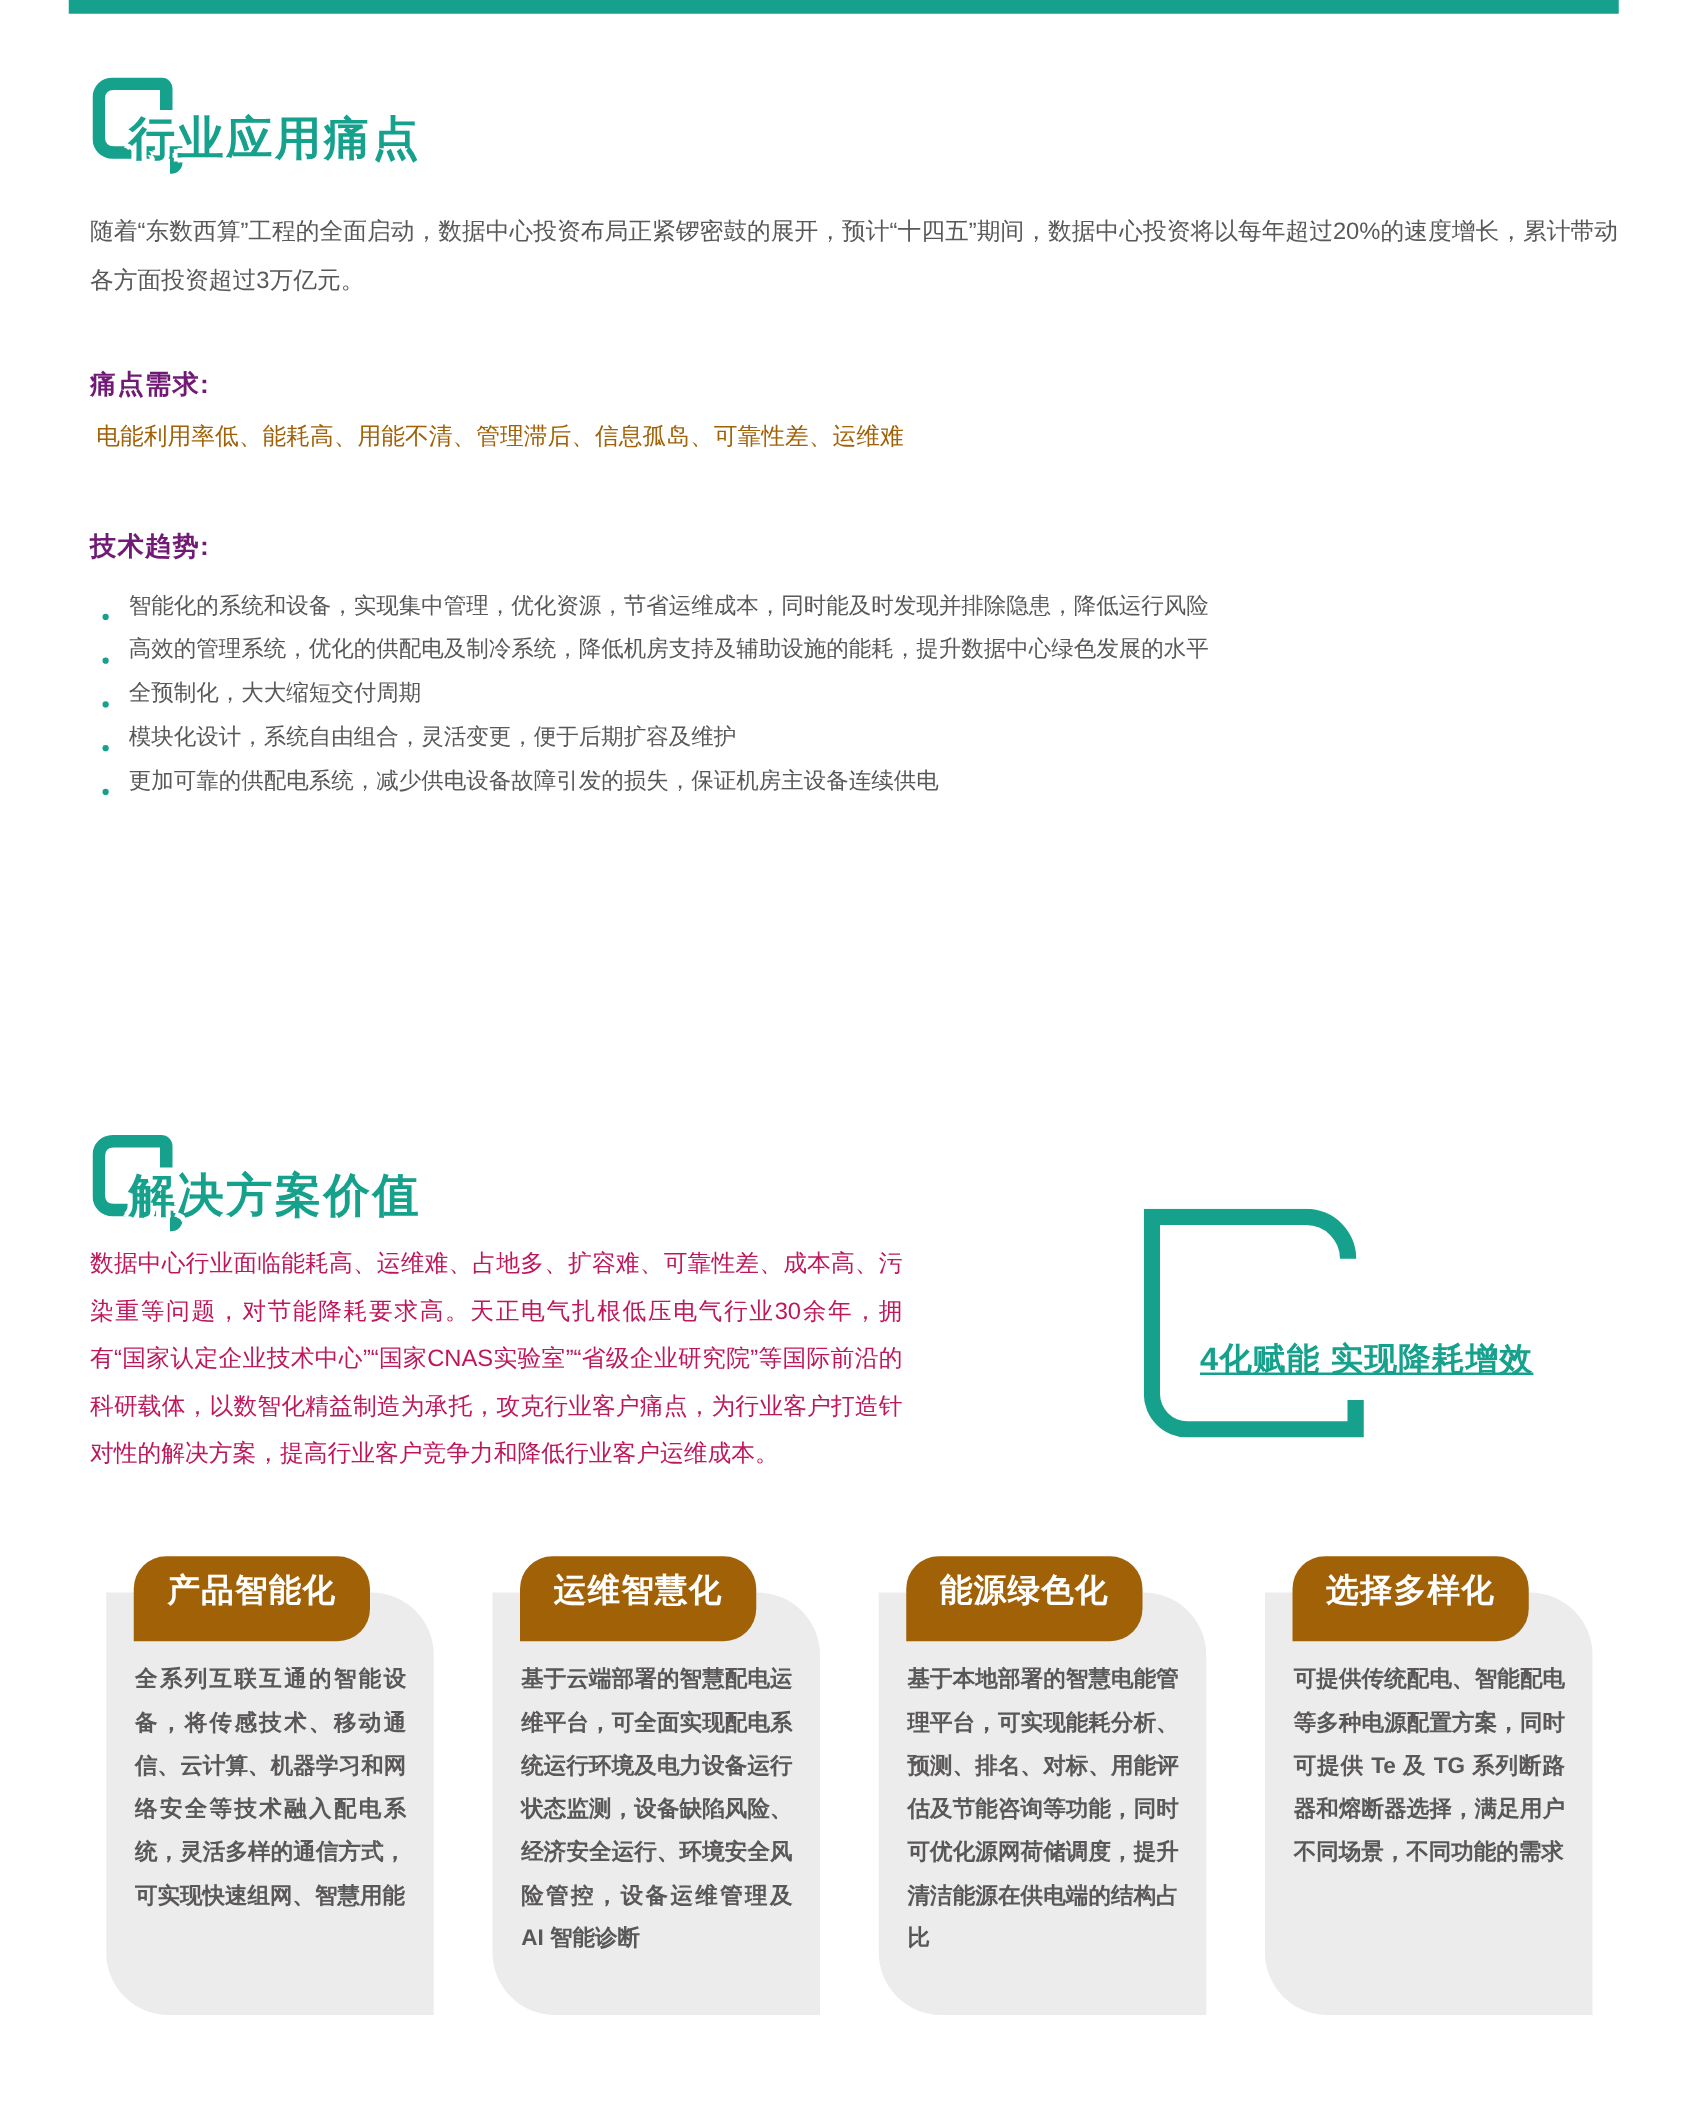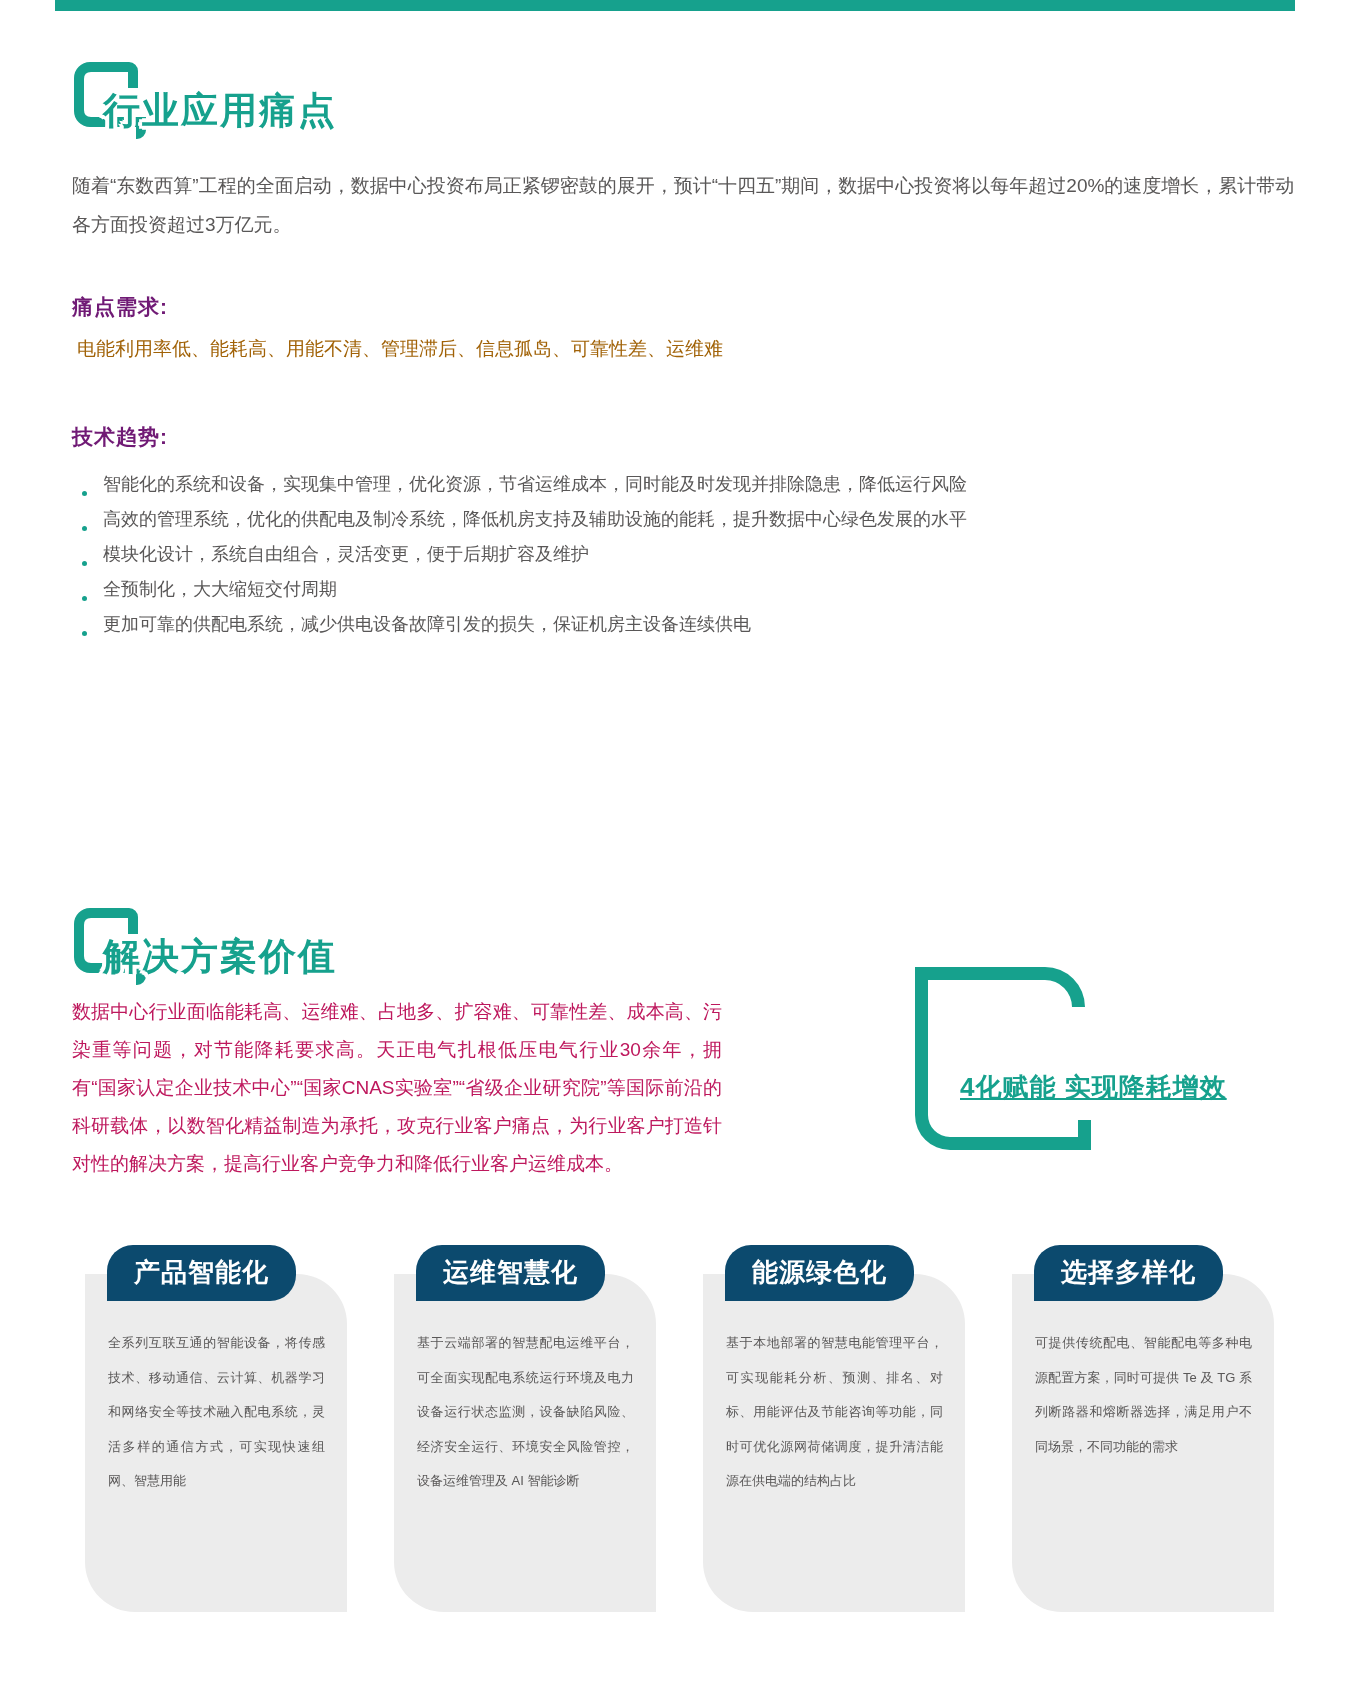--- a/index.html
+++ b/index.html
@@ -33,26 +33,26 @@
   .feature{position:absolute;left:915px;top:967px;width:400px;height:200px;}
   .feature svg{position:absolute;left:0;top:0;}
   .feature-title{position:absolute;left:42px;top:40px;margin:0;white-space:nowrap;
     font-size:54px;font-weight:bold;color:#16A18D;letter-spacing:2px;}
   .feature-sub{position:absolute;left:45px;top:103px;margin:0;white-space:nowrap;
     font-size:26px;font-weight:bold;color:#16A18D;letter-spacing:1px;text-decoration:underline;}
 
   .cards{position:absolute;left:85px;top:1245px;width:1190px;height:370px;
     display:grid;grid-template-columns:repeat(4,262px);column-gap:47px;}
   .card{position:relative;height:367px;}
-  .chip{position:absolute;left:22px;top:0;height:56px;z-index:2;background:#0c4a6e;
+  .chip{position:absolute;left:22px;top:0;height:68px;z-index:2;background:#a16207;
     border-radius:26px 26px 26px 0;color:#ffffff;font-size:26px;font-weight:bold;
     line-height:54px;padding:0 27px;white-space:nowrap;letter-spacing:1px;}
   .card-body{position:absolute;left:0;top:29px;right:0;height:338px;background:#ECECEC;
     border-radius:0 50px 0 50px;box-sizing:border-box;padding:52px 22px 0 23px;}
-  .card-text{margin:0;font-size:13px;line-height:34.5px;color:#595757;text-align:justify;}
+  .card-text{margin:0;font-size:18px;line-height:34.5px;color:#595757;text-align:justify;font-weight:bold;}
 </style>
 </head>
 <body>
 
 <div class="page">
 
   <div class="top-bar"></div>
 
   <div class="sec-header" style="left:74px;top:62px;">
     <svg width="74" height="78" viewBox="0 0 74 78">
@@ -72,25 +72,25 @@
     <li>
       <span class="dot"></span>
       <span>智能化的系统和设备，实现集中管理，优化资源，节省运维成本，同时能及时发现并排除隐患，降低运行风险</span>
     </li>
     <li>
       <span class="dot"></span>
       <span>高效的管理系统，优化的供配电及制冷系统，降低机房支持及辅助设施的能耗，提升数据中心绿色发展的水平</span>
     </li>
     <li>
       <span class="dot"></span>
-      <span>模块化设计，系统自由组合，灵活变更，便于后期扩容及维护</span>
+      <span>全预制化，大大缩短交付周期</span>
     </li>
     <li>
       <span class="dot"></span>
-      <span>全预制化，大大缩短交付周期</span>
+      <span>模块化设计，系统自由组合，灵活变更，便于后期扩容及维护</span>
     </li>
     <li>
       <span class="dot"></span>
       <span>更加可靠的供配电系统，减少供电设备故障引发的损失，保证机房主设备连续供电</span>
     </li>
   </ul>
 
   <div class="sec-header" style="left:74px;top:908px;">
     <svg width="74" height="78" viewBox="0 0 74 78">
       <path fill="#16A18D" d="M55 0 A9 9 0 0 1 64 9 L64 26 L54 26 L54 10 L17 10 Q10 10 10 17 L10 48 Q10 55 17 55 L72 55 L72 68 A9 9 0 0 1 63 77 L62 77 L62 65 L16 65 A16 16 0 0 1 0 49 L0 16 A16 16 0 0 1 16 0 Z"></path>

